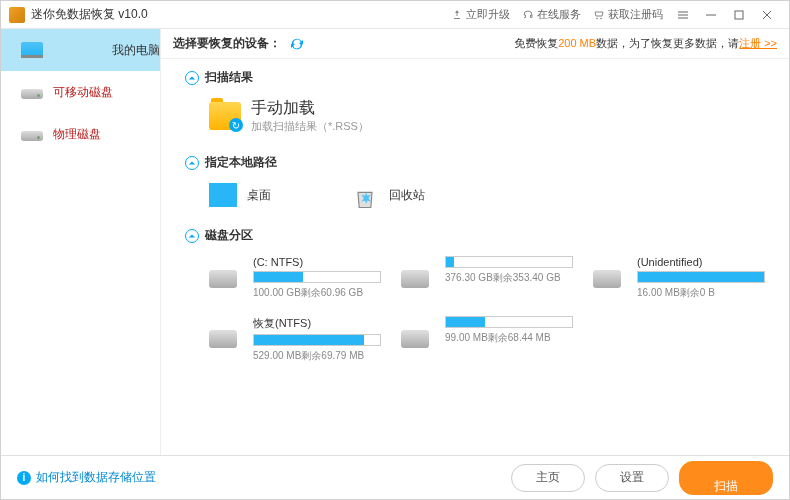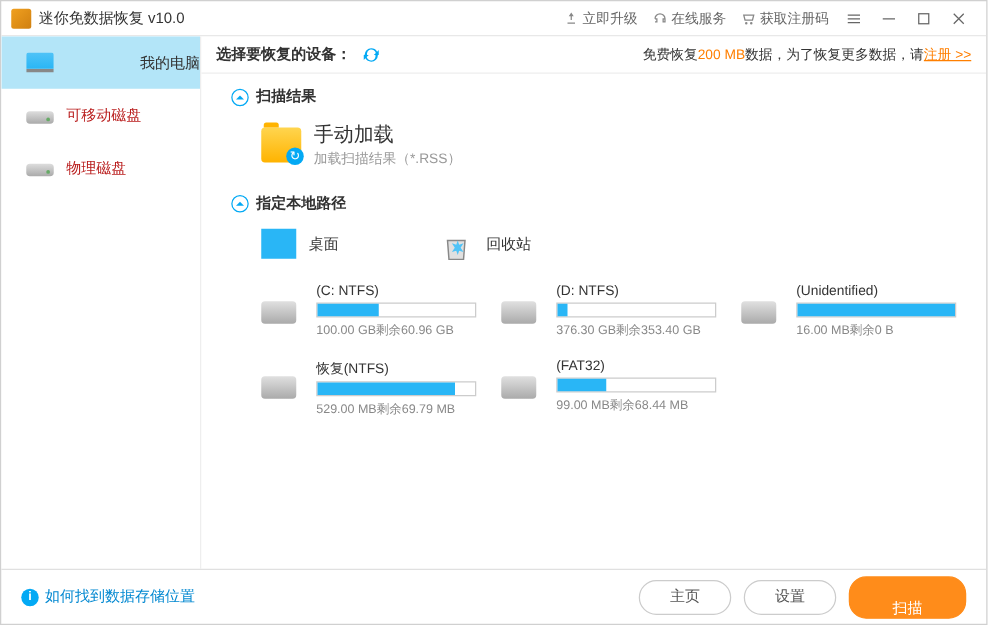--- a/index.html
+++ b/index.html
@@ -187,35 +187,42 @@
                   <path fill="#e0e0e0" stroke="#888" d="M6 8h12l-1 13H7z"></path>
                   <path fill="#4fc3f7" d="M9 10l2 3-2 3 3-1 1 3 1-3 3 1-2-3 2-3-3 1-1-3-1 3z"></path>
                 </svg>
             </div>
             <span>回收站</span>
           </div>
         </div>
       </div>
 
       <div class="section">
+        <div class="section-header">
+          <div class="chevron">
+              <svg viewBox="0 0 10 10">
+                <path fill="#03a9f4" d="M5 3l4 4H1z"></path>
+              </svg>
+            </div>
+          <span class="section-title">磁盘分区</span>
+        </div>
         <div class="partitions" id="partitions-grid">
             <div class="partition">
     <div class="drive-icon"></div>
     <div class="partition-info">
       <div class="partition-label">(C: NTFS)</div>
       <div class="progress">
                   <div class="progress-fill" style="width:39%"></div>
                 </div>
       <div class="partition-size">100.00 GB剩余60.96 GB</div>
     </div>
             </div>
             <div class="partition">
     <div class="drive-icon"></div>
     <div class="partition-info">
-      <div class="partition-label">(D: NTFS)</div>
       <div class="progress">
                   <div class="progress-fill" style="width:6%"></div>
                 </div>
       <div class="partition-size">376.30 GB剩余353.40 GB</div>
     </div>
             </div>
             <div class="partition">
     <div class="drive-icon"></div>
     <div class="partition-info">
       <div class="partition-label">(Unidentified)</div>
@@ -231,21 +238,20 @@
       <div class="partition-label">恢复(NTFS)</div>
       <div class="progress">
                   <div class="progress-fill" style="width:87%"></div>
                 </div>
       <div class="partition-size">529.00 MB剩余69.79 MB</div>
     </div>
             </div>
             <div class="partition">
     <div class="drive-icon"></div>
     <div class="partition-info">
-      <div class="partition-label">(FAT32)</div>
       <div class="progress">
                   <div class="progress-fill" style="width:31%"></div>
                 </div>
       <div class="partition-size">99.00 MB剩余68.44 MB</div>
     </div>
             </div>
           </div>
       </div>
     </div>
   </div>

